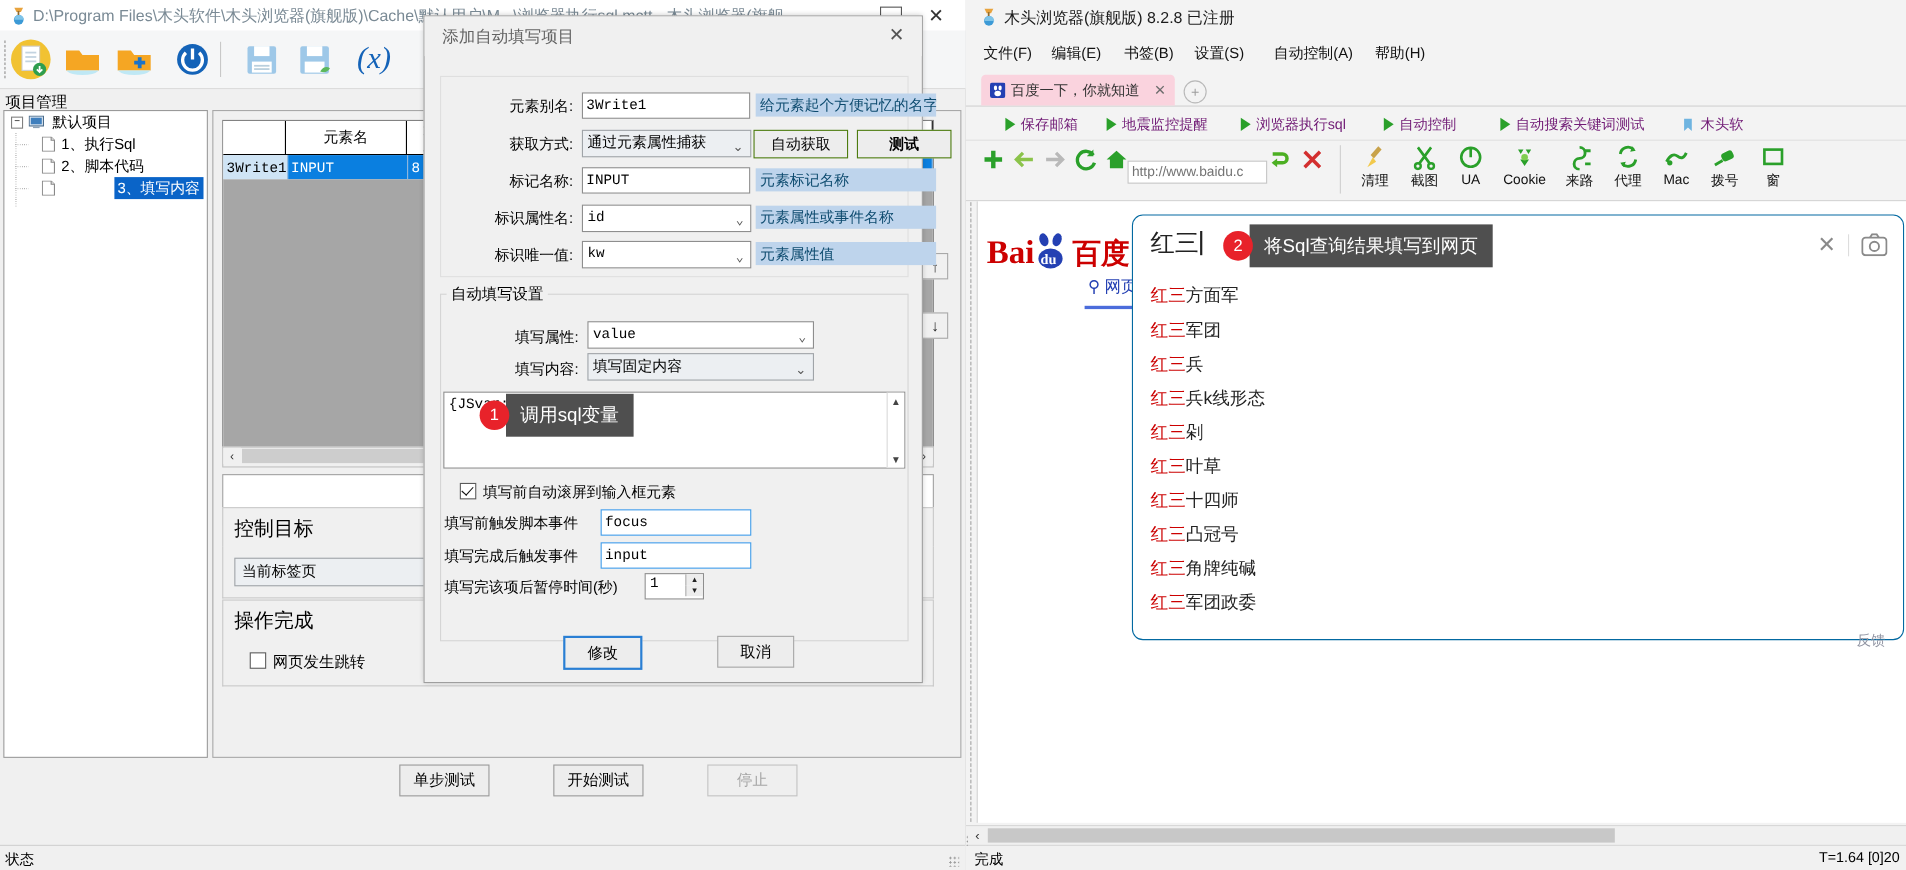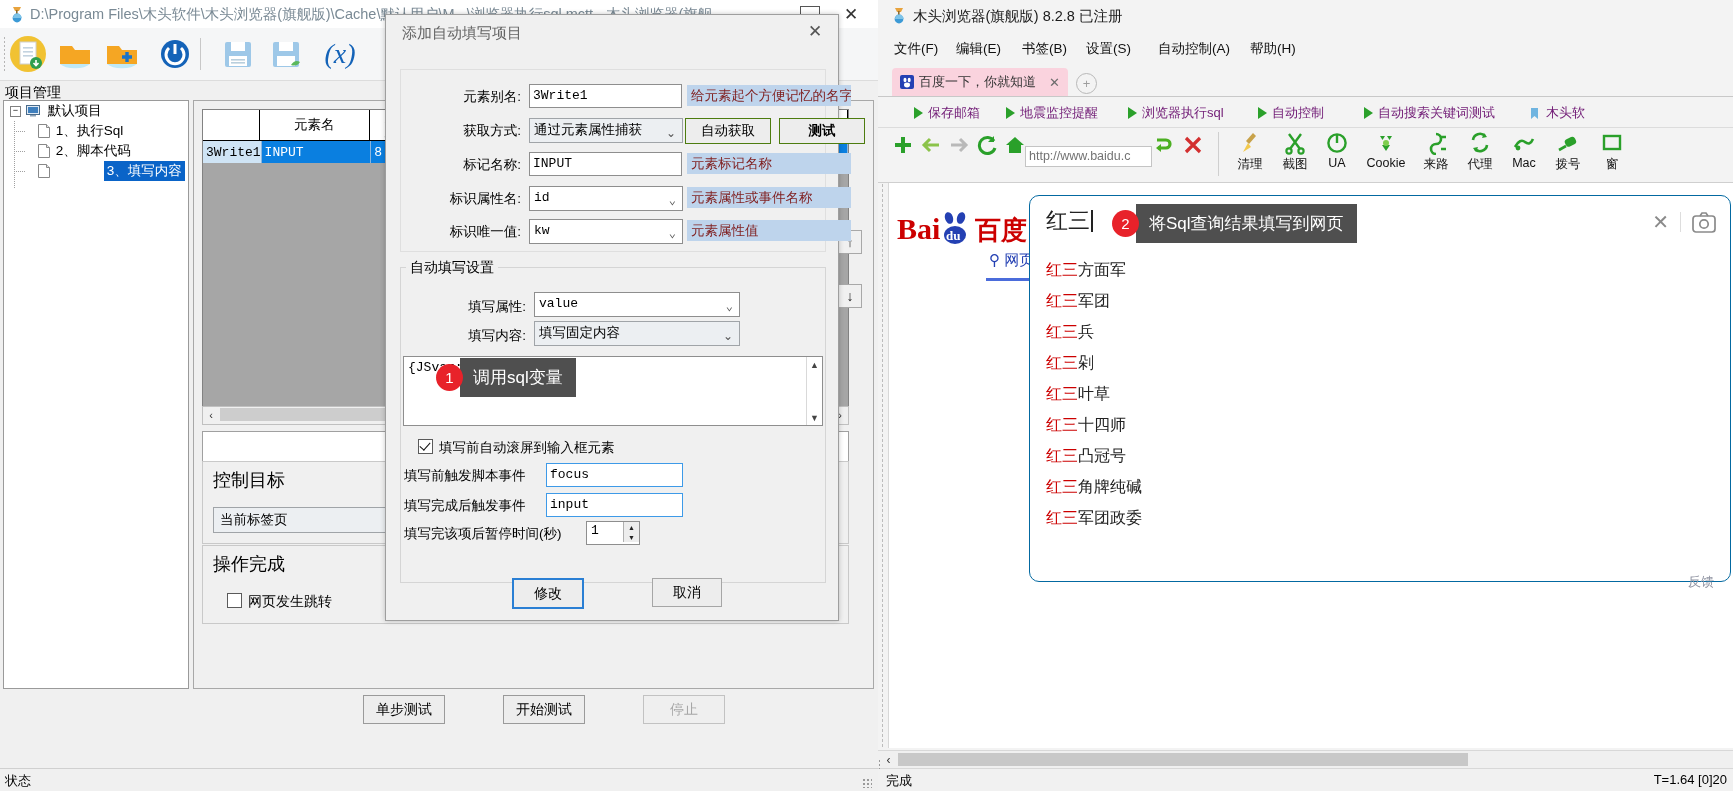--- a/index.html
+++ b/index.html
@@ -92,21 +92,21 @@
   .dlg-sec{position:absolute;background:#f0f0f0;border:1px solid #dfdfdf;}
   .f-label{position:absolute;font-size:13.5px;text-align:right;font-family:"Liberation Sans",sans-serif;}
   .f-input{position:absolute;height:22px;background:#fff;border:1px solid #8e8e8e;
     font-family:"Liberation Mono","DejaVu Sans Mono",monospace;font-size:13px;padding-left:3px;line-height:21px;
     white-space:nowrap;overflow:hidden;}
   .f-input.blue{border:1px solid #3d9ae8;}
   .f-combo{position:absolute;height:23px;background:#eceff2;border:1px solid #a0a4a8;font-size:13.5px;
     padding-left:4px;line-height:22px;}
   .f-combo.white{background:#fff;border:1px solid #8e8e8e;font-family:"Liberation Mono","DejaVu Sans Mono",monospace;font-size:13px;}
   .f-combo .chev{position:absolute;right:6px;top:3px;color:#555;font-size:12px;}
-  .hint{position:absolute;height:21px;background:#bed4ec;color:#7f1d1d;font-size:13.5px;padding-left:4px;line-height:21px;
+  .hint{position:absolute;height:21px;background:#bed4ec;color:#0c4a6e;font-size:13.5px;padding-left:4px;line-height:21px;
     white-space:nowrap;overflow:hidden;}
   .dbtn{position:absolute;height:24px;background:#ededed;border:1px solid #4d7c0f;font-size:13.5px;
     display:flex;align-items:center;justify-content:center;text-align:center;}
   .grp{position:absolute;border:1px solid #d5d5d5;}
   .grp-lbl{position:absolute;background:#f0f0f0;padding:0 4px;font-size:14px;}
   .ta{position:absolute;background:#fff;border:1px solid #8e8e8e;}
   .ta-text{position:absolute;left:4px;top:3px;font-family:"Liberation Mono","DejaVu Sans Mono",monospace;font-size:13px;}
   .ta-sb{position:absolute;right:0;top:0;width:15px;bottom:0;background:#fff;border-left:1px solid #d9d9d9;}
   .ta-sb .a{position:absolute;left:0;width:15px;height:15px;display:flex;align-items:center;justify-content:center;font-size:9px;color:#444;}
   .spin{position:absolute;height:22px;background:#fff;border:1px solid #8e8e8e;}
@@ -668,20 +668,21 @@
             <rect x="1" y="4" width="22" height="16" rx="3" fill="none" stroke="#8a8a8a" stroke-width="1.7"></rect>
             <path d="M8 4 l2-3 h4 l2 3" fill="none" stroke="#8a8a8a" stroke-width="1.7"></path>
             <circle cx="12" cy="12" r="4.2" fill="none" stroke="#8a8a8a" stroke-width="1.7"></circle>
             </svg>
         </div>
 
         <div class="sugg">
           <div class="sugg-item"><span class="hl">红三</span><span>方面军</span></div>
           <div class="sugg-item"><span class="hl">红三</span><span>军团</span></div>
           <div class="sugg-item"><span class="hl">红三</span><span>兵</span></div>
+          <div class="sugg-item"><span class="hl">红三</span><span>兵k线形态</span></div>
           <div class="sugg-item"><span class="hl">红三</span><span>剁</span></div>
           <div class="sugg-item"><span class="hl">红三</span><span>叶草</span></div>
           <div class="sugg-item"><span class="hl">红三</span><span>十四师</span></div>
           <div class="sugg-item"><span class="hl">红三</span><span>凸冠号</span></div>
           <div class="sugg-item"><span class="hl">红三</span><span>角牌纯碱</span></div>
           <div class="sugg-item"><span class="hl">红三</span><span>军团政委</span></div>
         </div>
         <div class="feedback">反馈</div>
       </div>
     </div>

